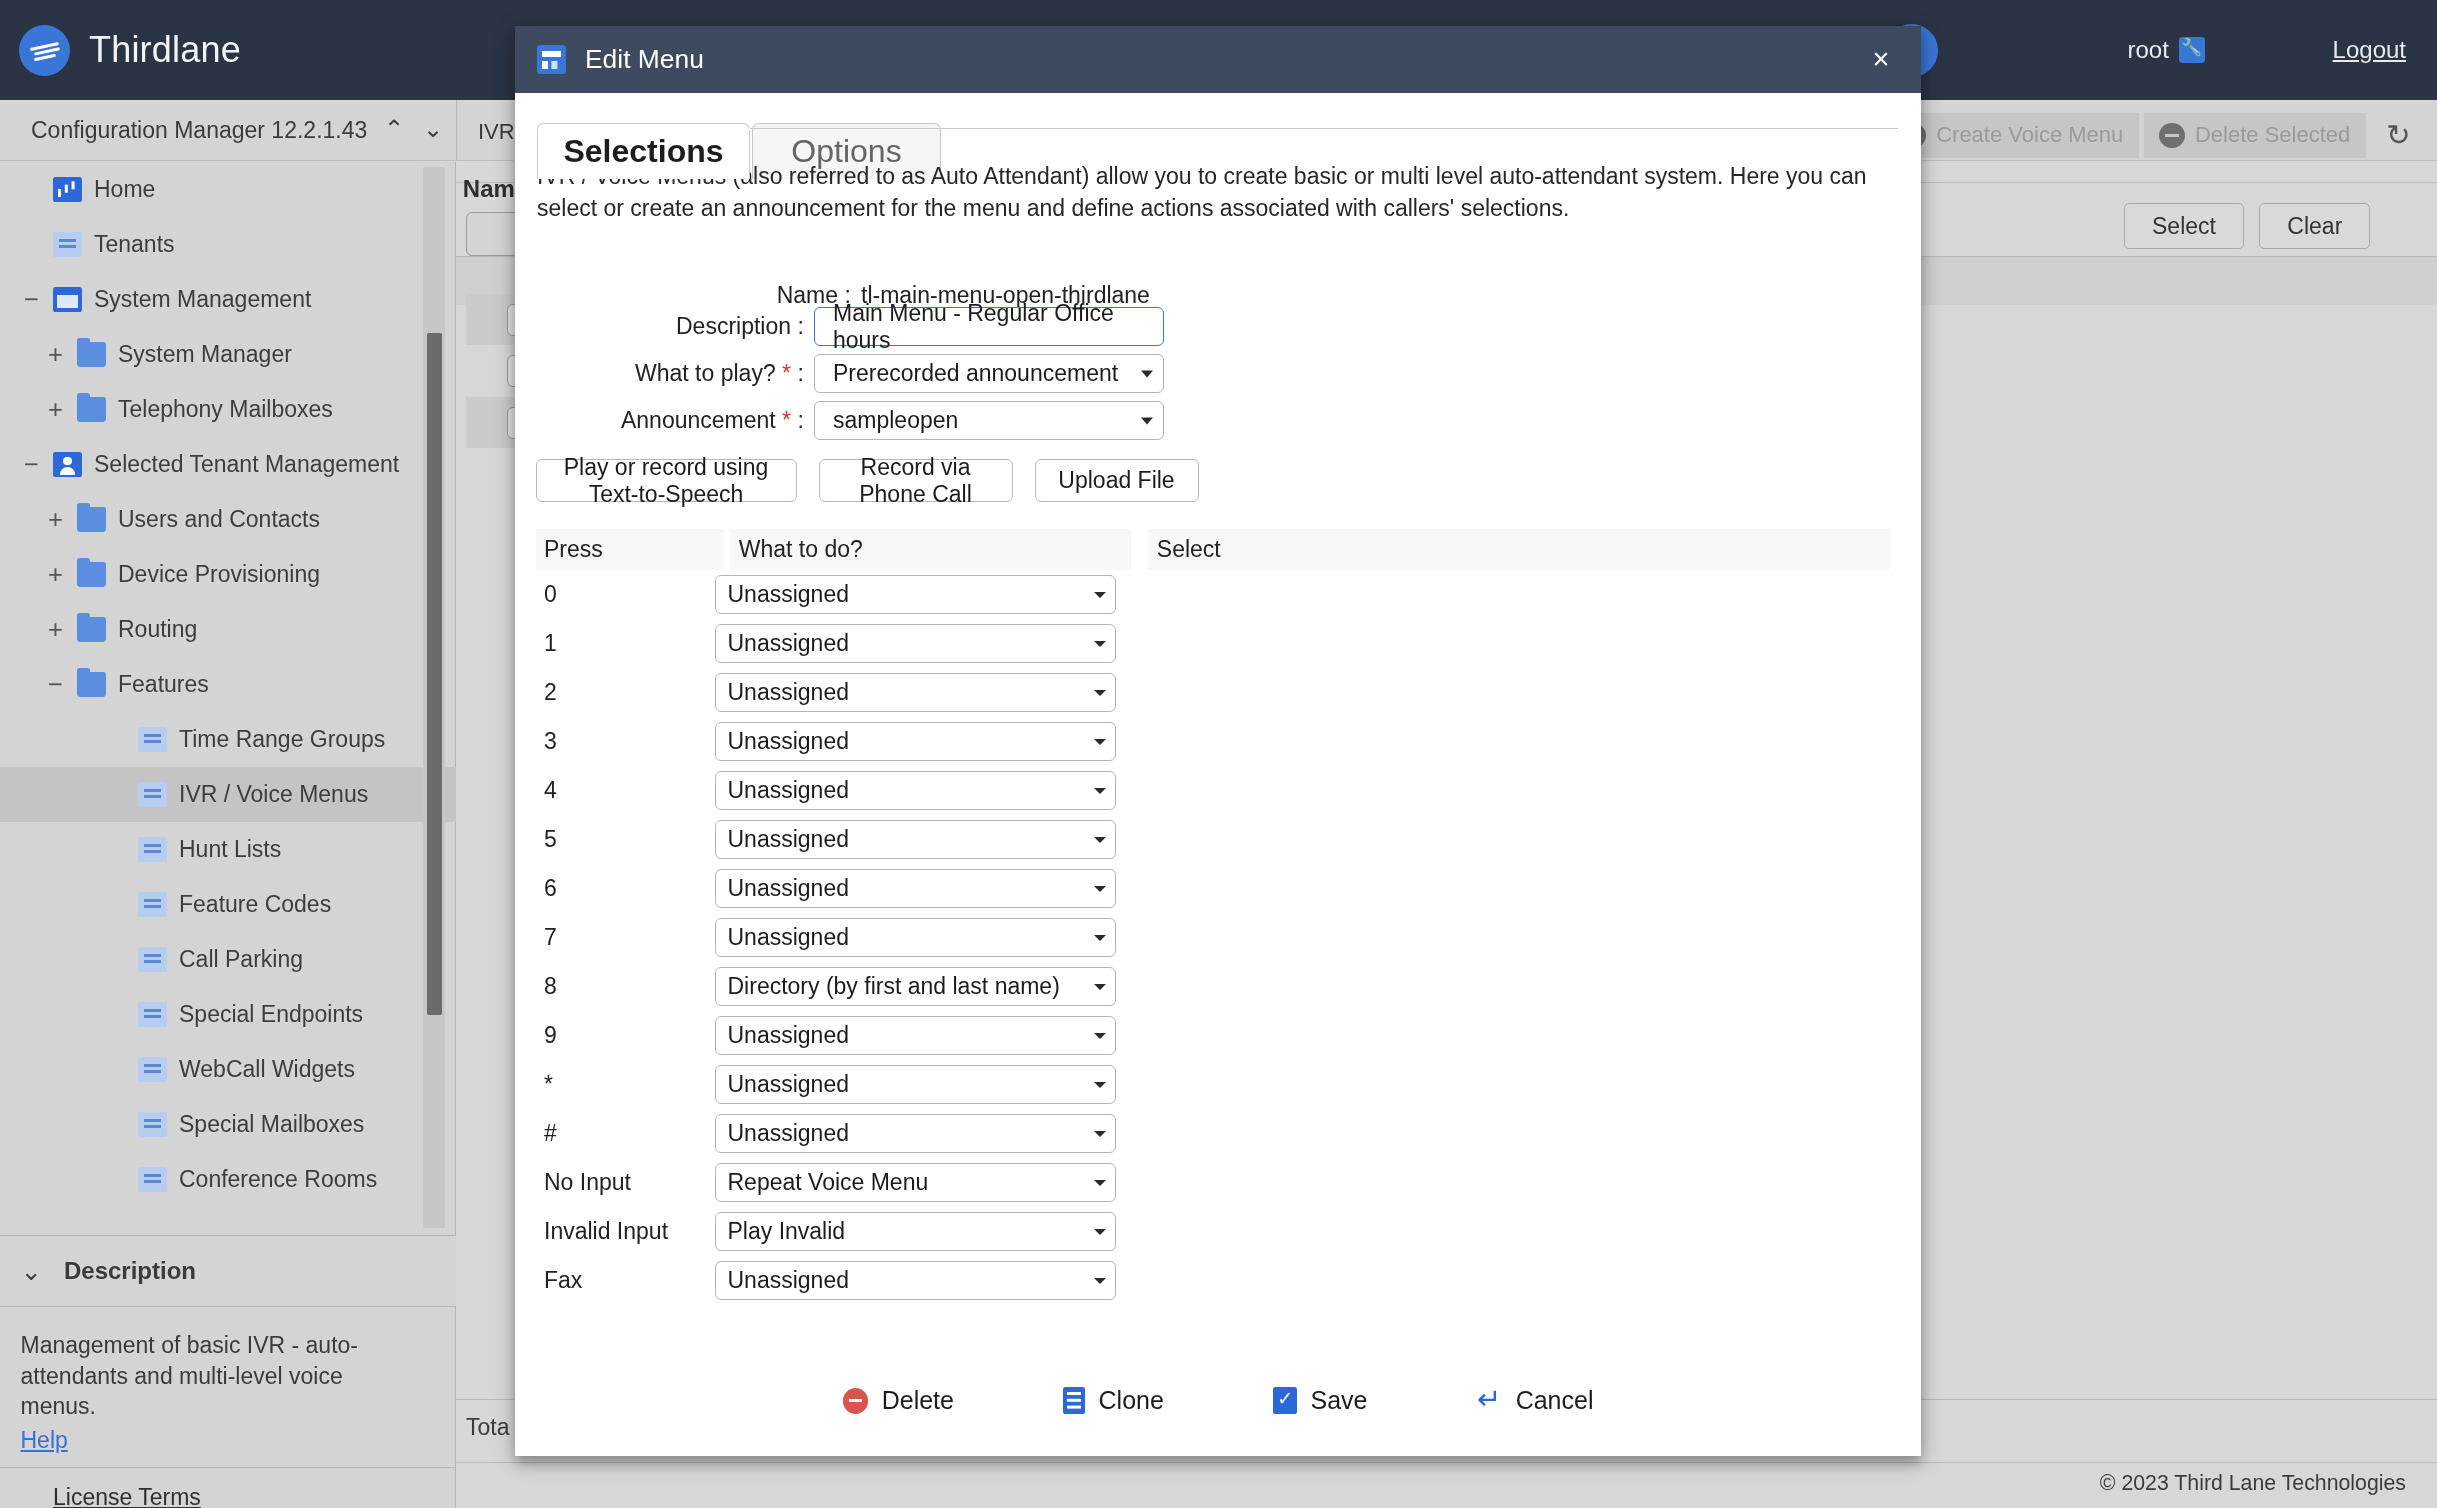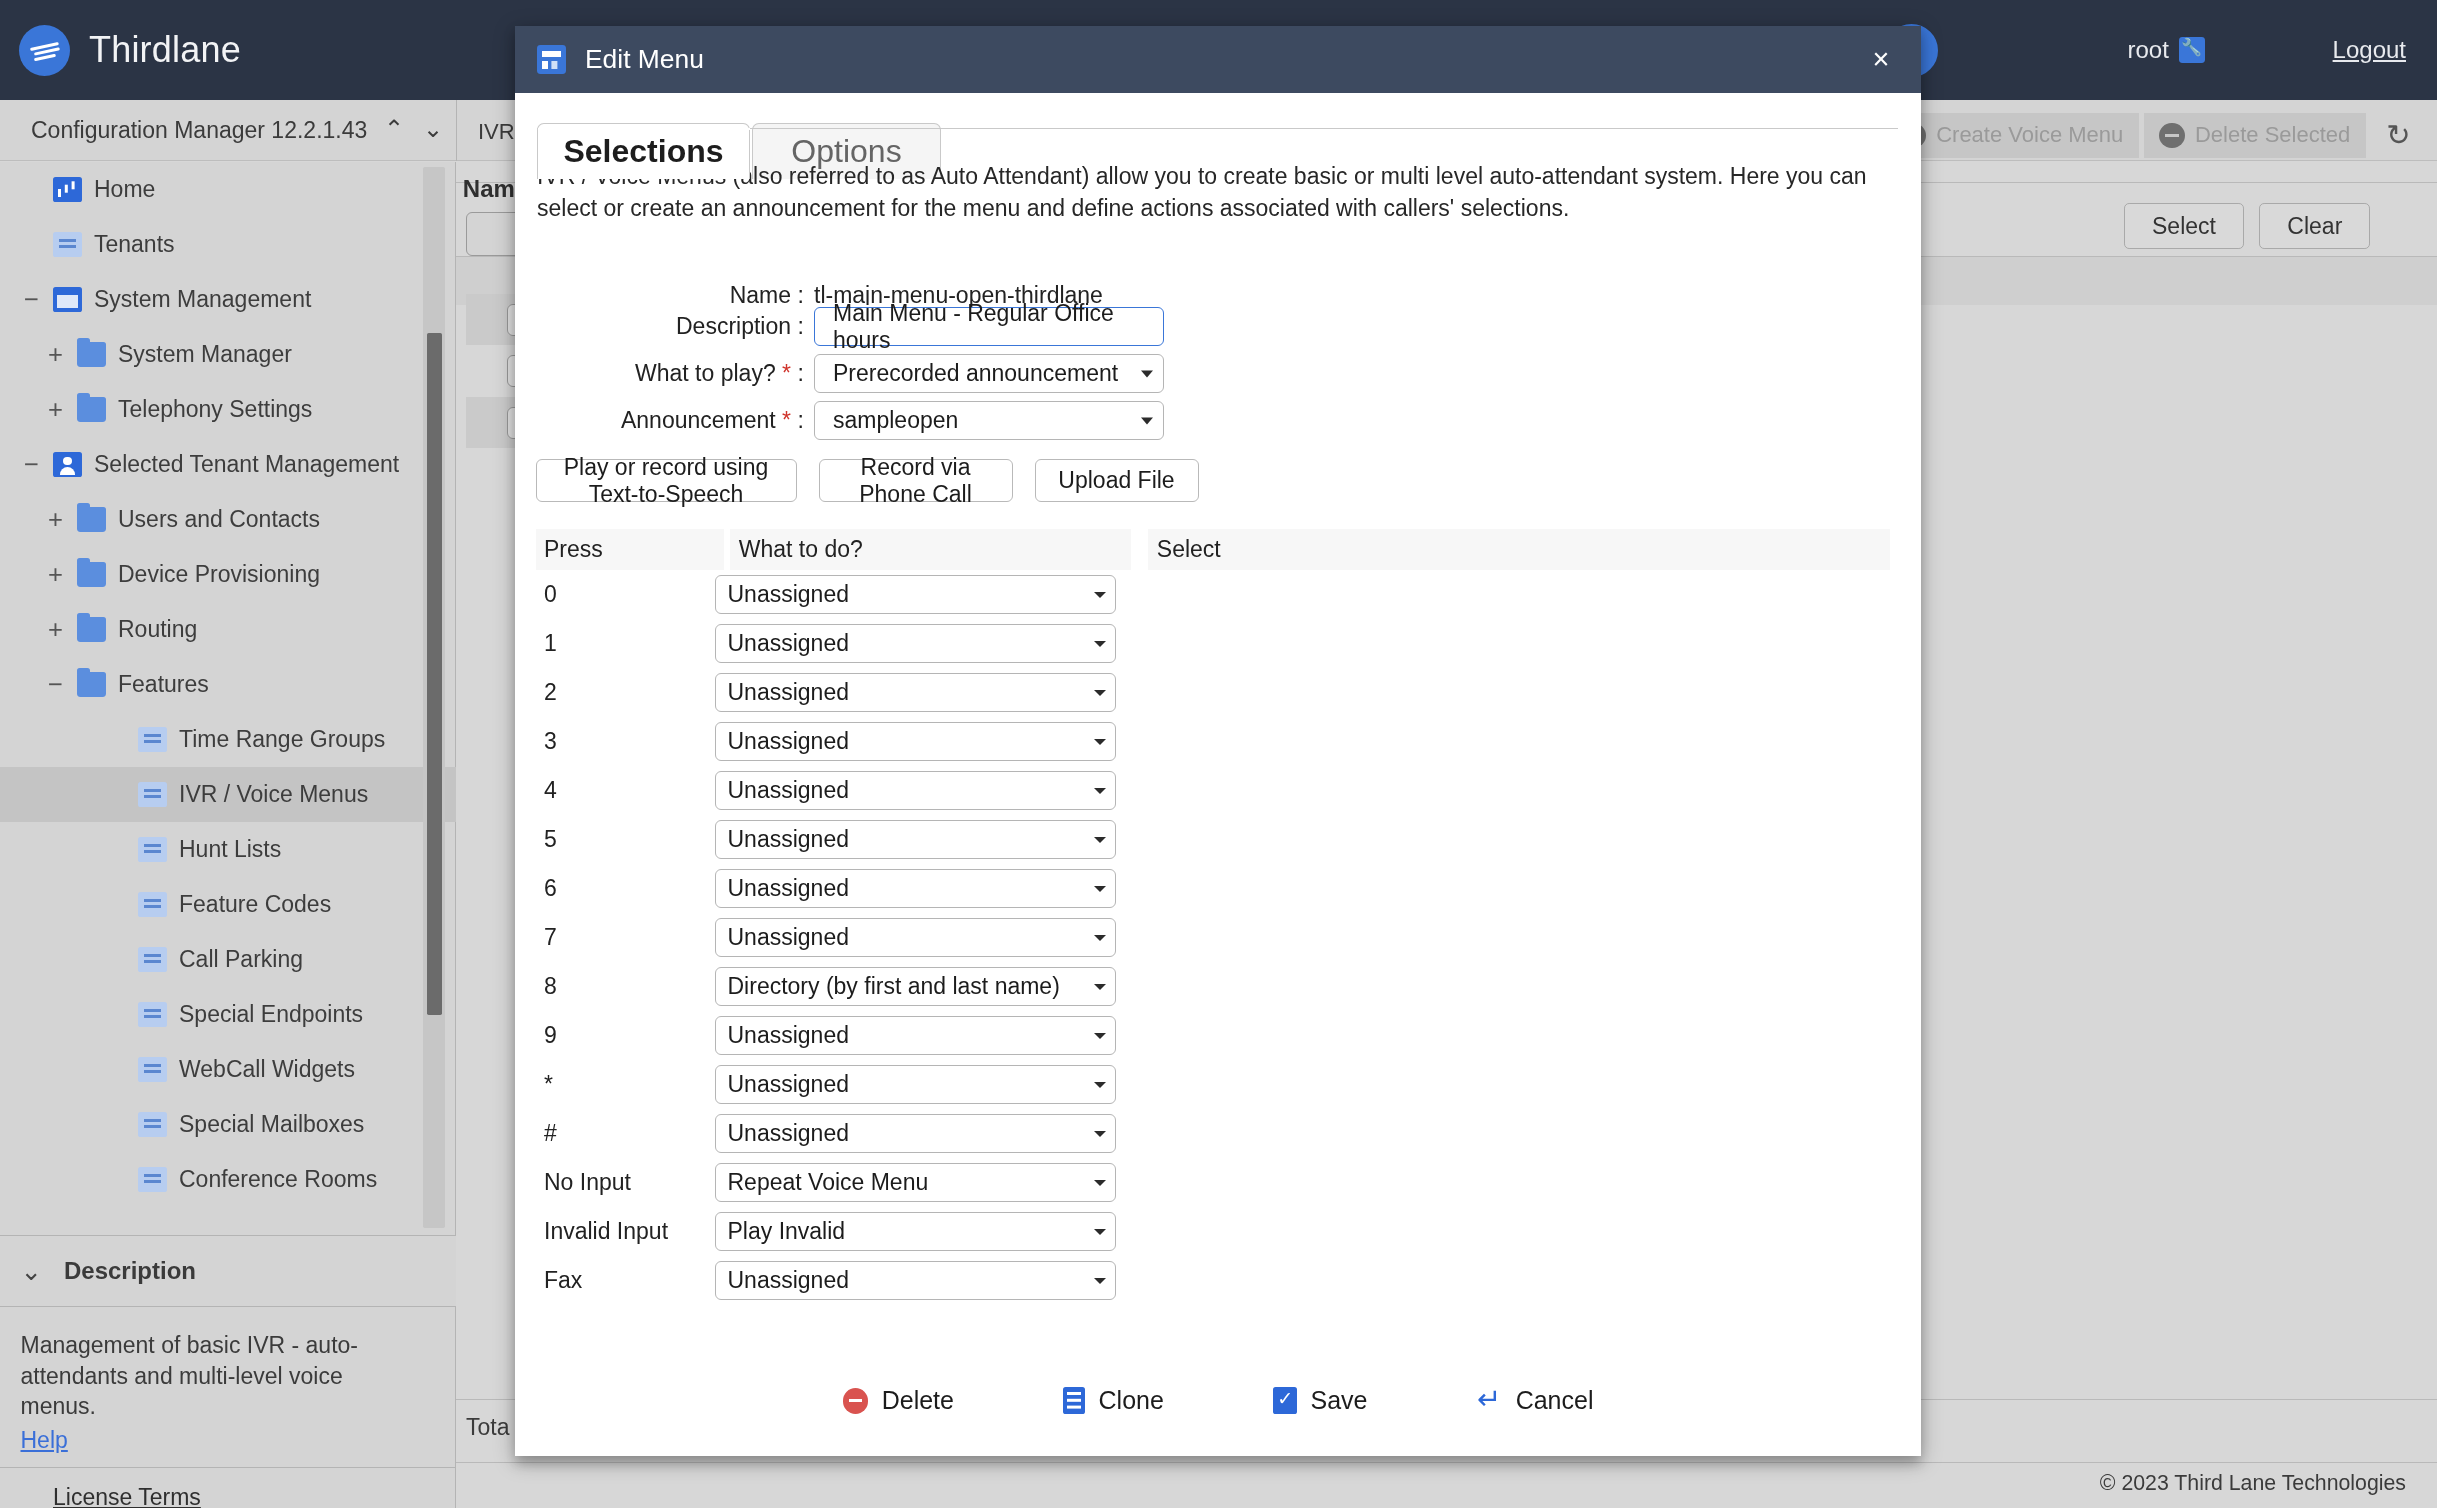--- a/index.html
+++ b/index.html
@@ -300,21 +300,21 @@
     background: #fff; font-size: 23px; color: #1c1c1c;
     display: flex; align-items: center; padding: 0 18px; position: relative;
   }
   .finput.focused { border: 1.7px solid #3a76d8; }
   .caret {
     position: absolute; right: 10.2px; top: 50%; transform: translateY(-50%);
     width: 0; height: 0; border-left: 6.8px solid transparent;
     border-right: 6.8px solid transparent; border-top: 7.7px solid #2b2b2b;
   }
 
-  #name-row { left: 0; top: 256px; width: 1406px; }
+  #name-row { left: 0; top: 256px; width: 1406px; padding-left: 47px; }
   #name-value { font-size: 23px; color: #222; }
   #desc-row  { left: 0; top: 281px; width: 1406px; }
   #play-row  { left: 0; top: 328px; width: 1406px; }
   #ann-row   { left: 0; top: 375px; width: 1406px; }
 
   #media-btns {
     position: absolute; left: 20.5px; top: 433px; display: flex; gap: 22px;
   }
   .media-btn {
     border: 0.9px solid #b9b9b9; border-radius: 6px; background: #fff;
@@ -456,21 +456,21 @@
         <span>System Management</span>
       </div>
       <div class="nav-item lvl2">
         <span class="twisty">+</span>
         <span class="ic folder"></span>
         <span>System Manager</span>
       </div>
       <div class="nav-item lvl2">
         <span class="twisty">+</span>
         <span class="ic folder"></span>
-        <span>Telephony Settings</span>
+        <span>Telephony Mailboxes</span>
       </div>
       <div class="nav-item lvl1">
         <span class="twisty">−</span>
         <span class="ic person"></span>
         <span>Selected Tenant Management</span>
       </div>
       <div class="nav-item lvl2">
         <span class="twisty">+</span>
         <span class="ic folder"></span>
         <span>Users and Contacts</span>

